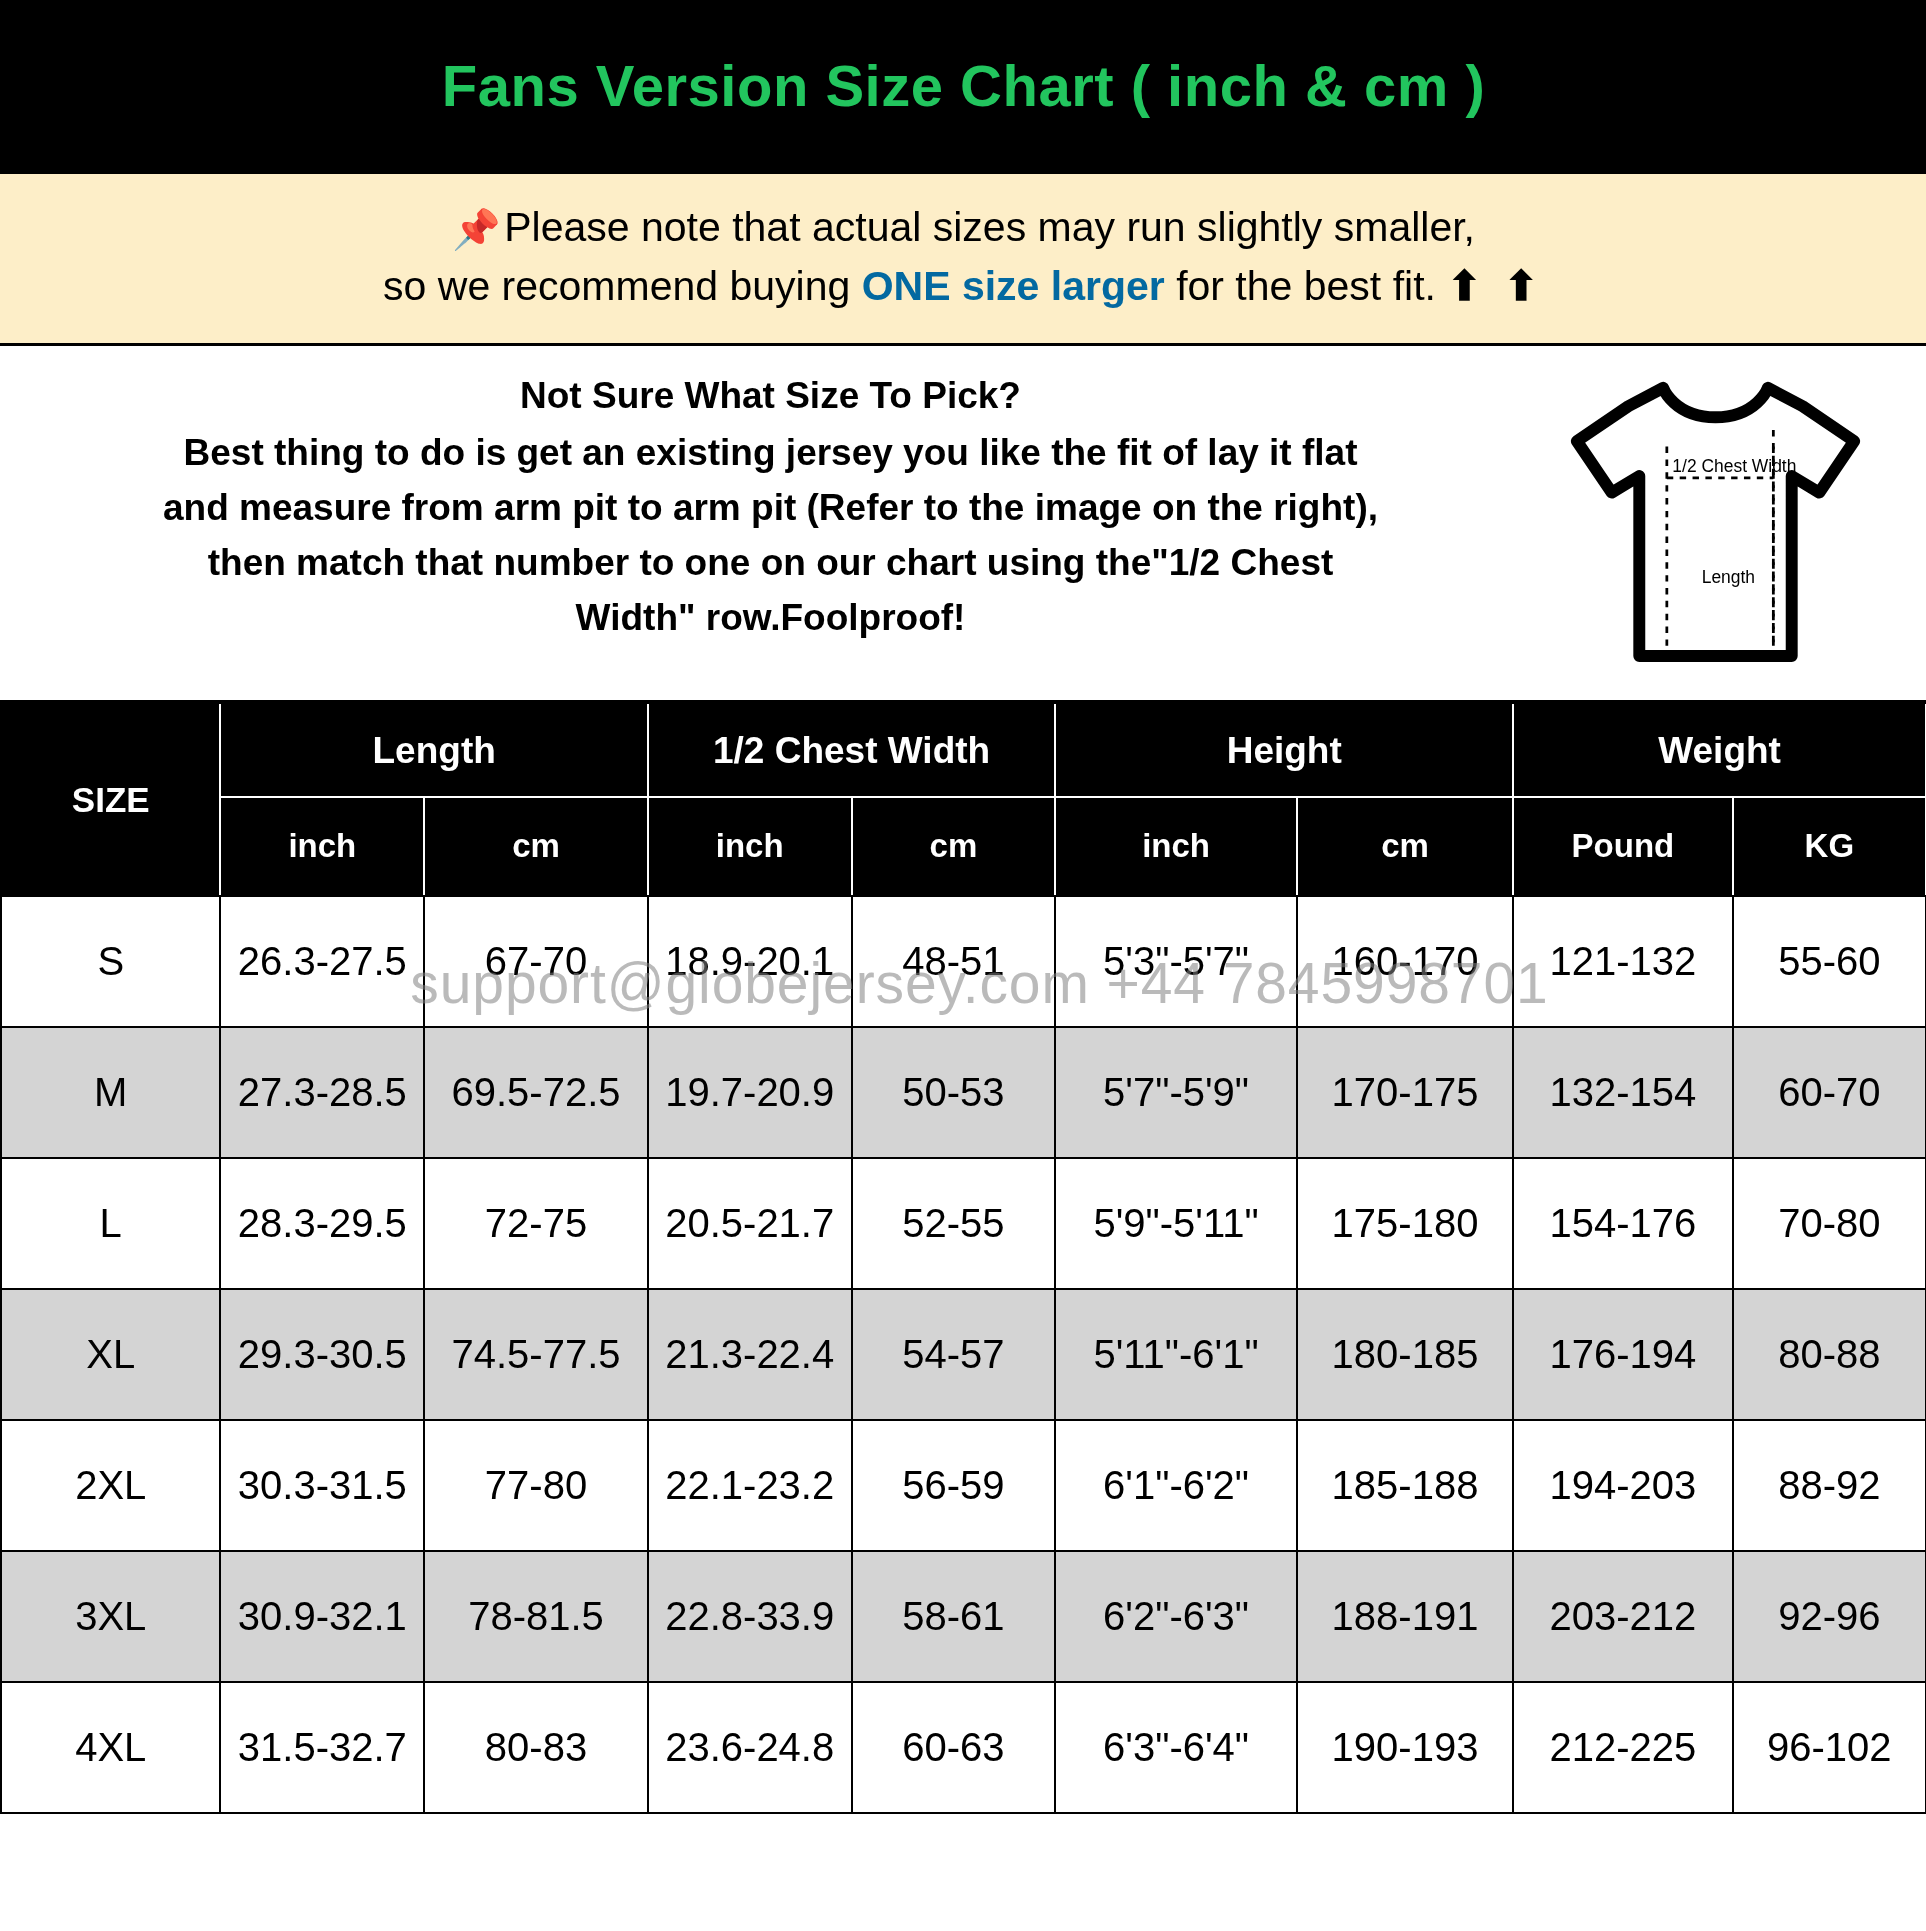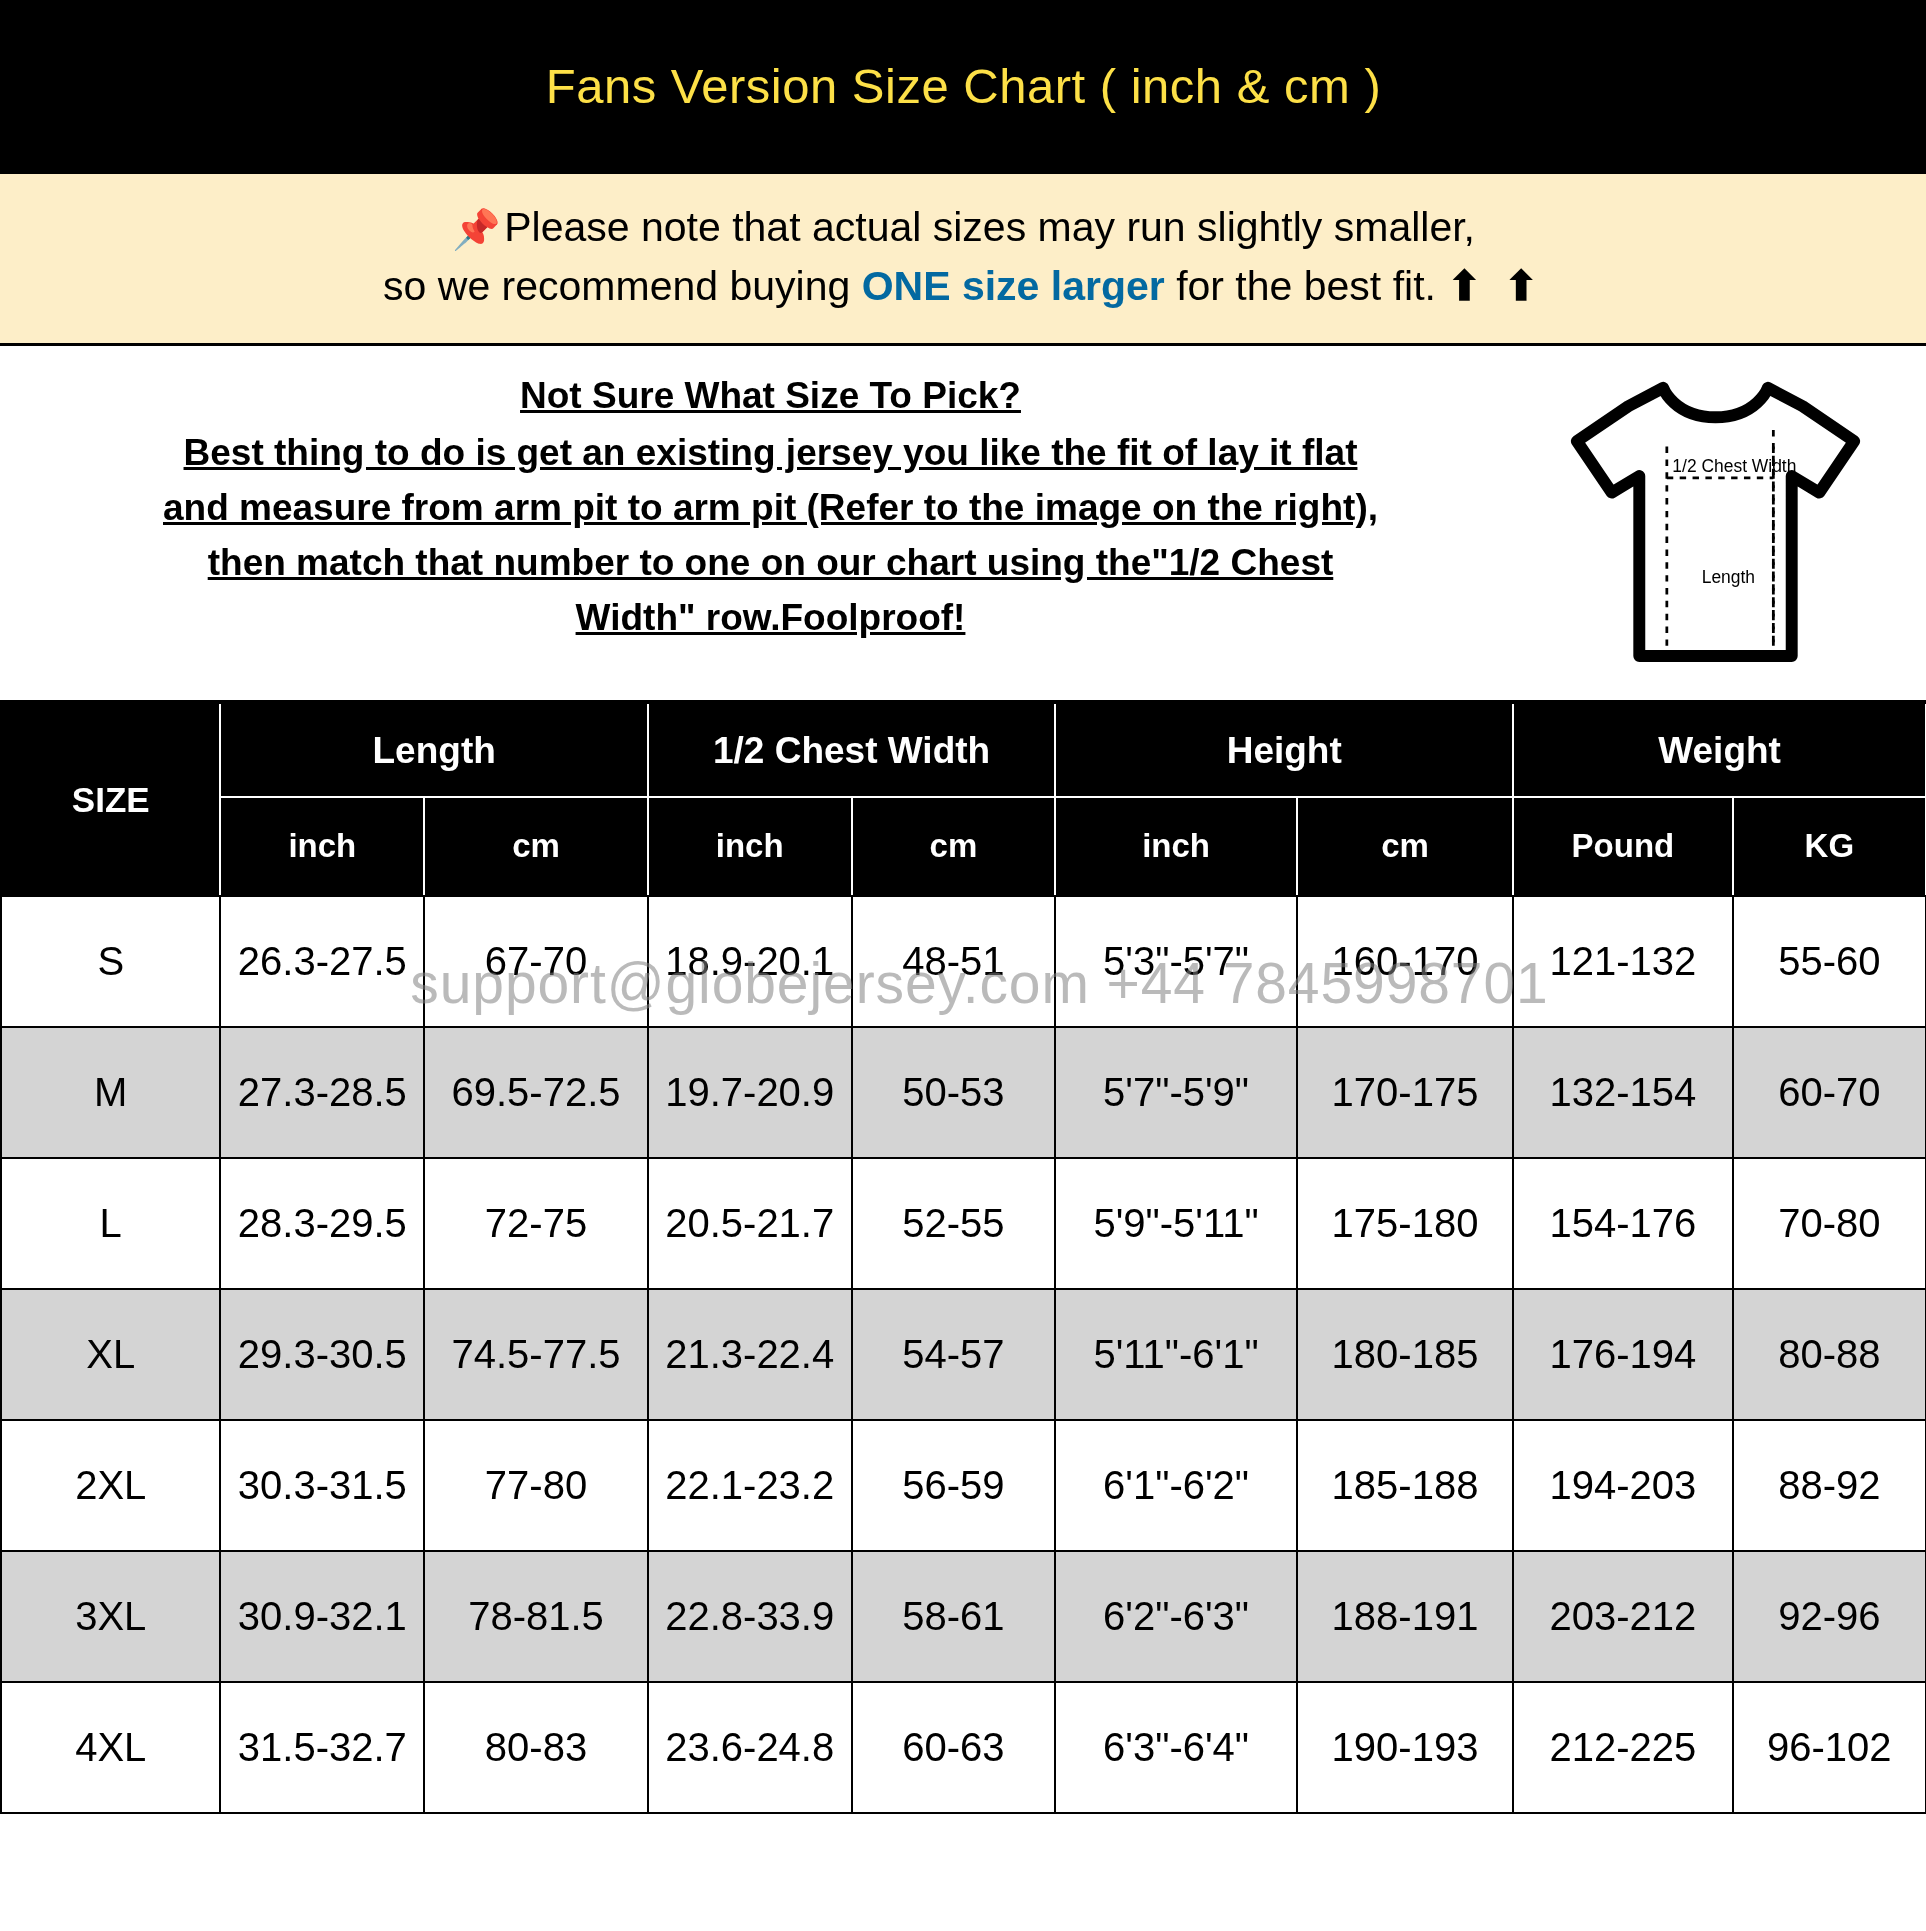--- a/index.html
+++ b/index.html
@@ -27,23 +27,23 @@
 
   
   .header-bar {
     background: #000000;
     height: 171px;
     display: flex;
     align-items: center;
     justify-content: center;
   }
   .header-title {
-    color: #fde047;
-    font-size: 49px;
-    font-weight: normal;
+    color: #22c55e;
+    font-size: 58px;
+    font-weight: bold;
     letter-spacing: 0.5px;
     white-space: nowrap;
   }
 
   
   .note-band {
     background: #fdeec8;
     border-top: 3.7px solid #000;
     border-bottom: 3.7px solid #000;
     padding: 24px 18.4px 27.5px 18.4px;
@@ -69,21 +69,20 @@
     letter-spacing: 5.5px;
   }
 
   
   .instructions {
     display: flex;
     flex-direction: row;
     border-bottom: 4.6px solid #000;
     padding: 20px 0 13px 0;
     min-height: 358px;
-    text-decoration: underline;
   }
   .instr-text {
     flex: 1 1 auto;
     text-align: center;
     padding: 9.2px 9.2px 0 9.2px;
   }
   .instr-title {
     font-size: 37px;
     font-weight: bold;
     margin-bottom: 9.2px;

